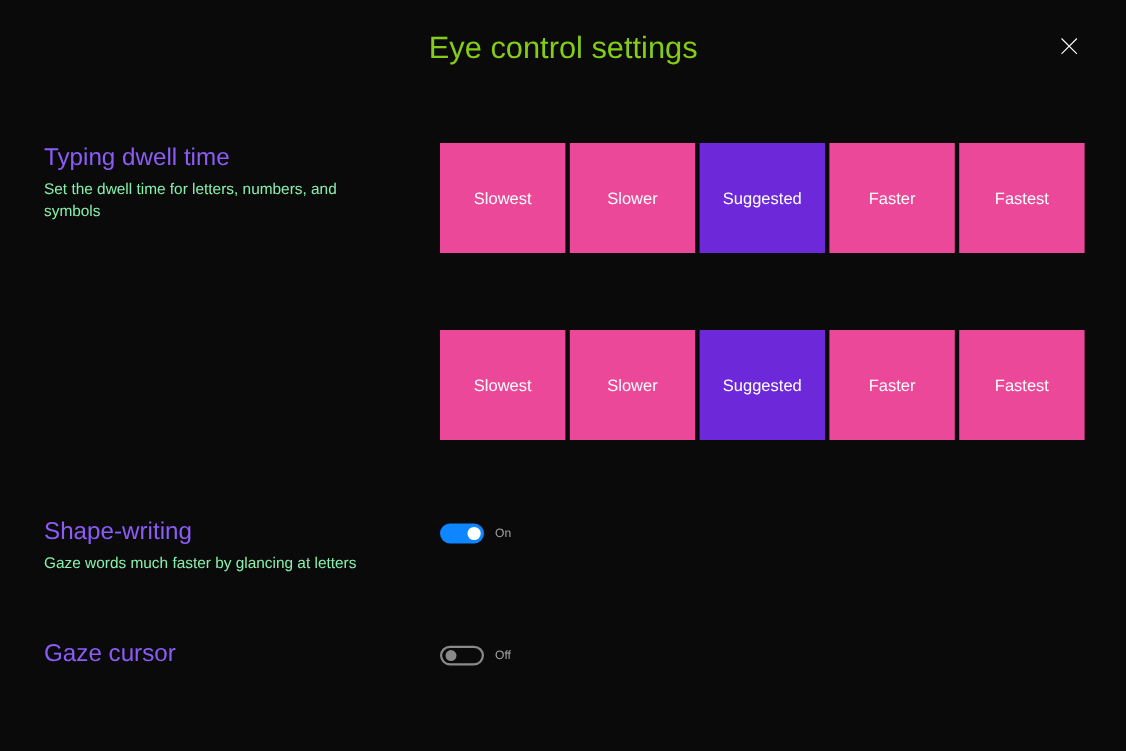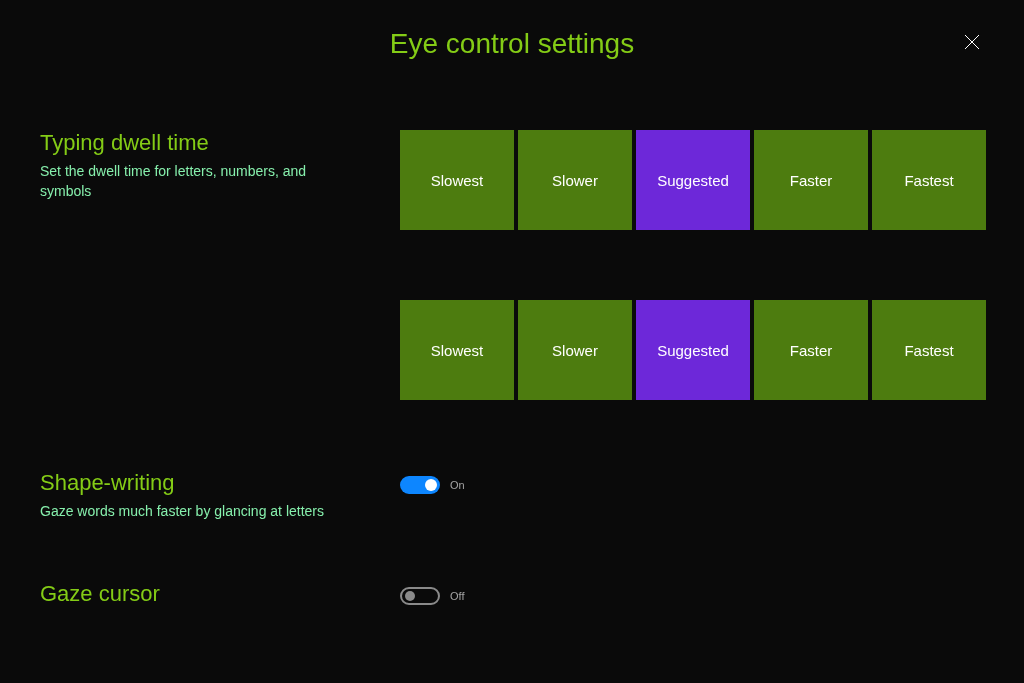--- a/index.html
+++ b/index.html
@@ -64,41 +64,41 @@
     }
     
     .setting-info {
       width: 360px;
       flex-shrink: 0;
     }
     
     .setting-title {
       font-size: 22px;
       font-weight: 300;
-      color: #84cc16;
+      color: #8b5cf6;
       margin-bottom: 6px;
     }
     
     .setting-desc {
       font-size: 14px;
       font-weight: 400;
       color: #86efac;
       line-height: 1.4;
       max-width: 320px;
     }
     
     .options {
       display: flex;
       gap: 4px;
     }
     
     .option-btn {
       width: 114px;
       height: 100px;
-      background-color: #4d7c0f;
+      background-color: #ec4899;
       border: none;
       color: #ffffff;
       font-size: 15px;
       font-weight: 400;
       font-family: inherit;
       cursor: pointer;
       display: flex;
       align-items: center;
       justify-content: center;
     }

